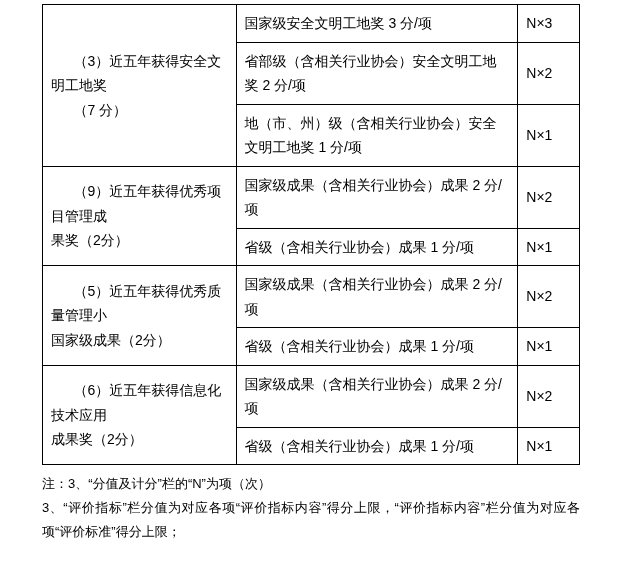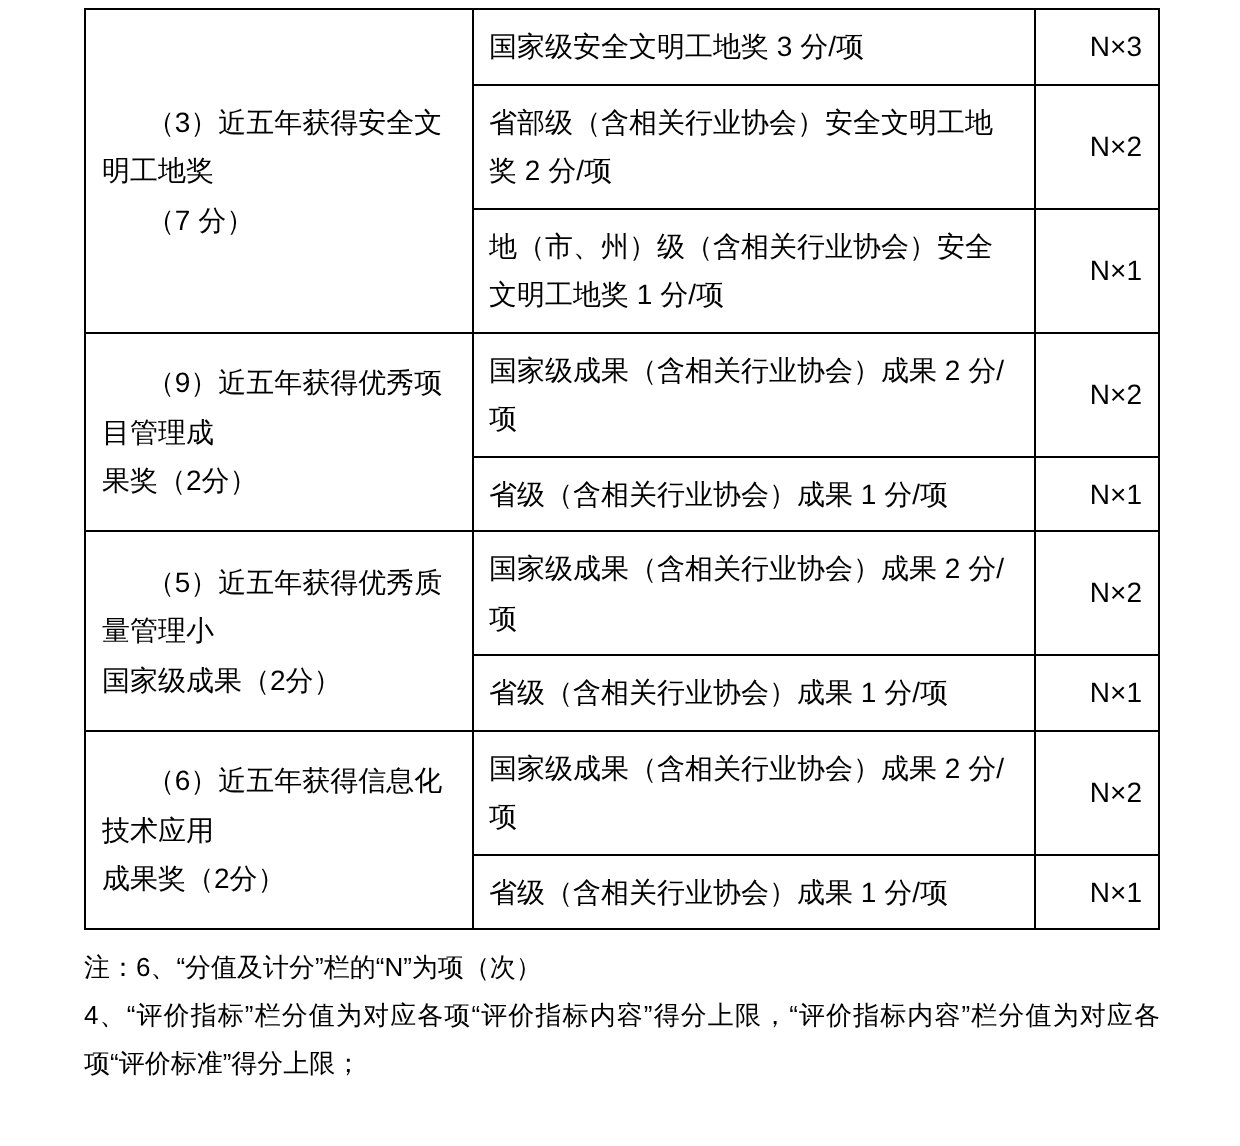--- a/index.html
+++ b/index.html
@@ -38,21 +38,21 @@
   td.col-criteria {
     width: 182px;
     text-align: left;
   }
   td.col-content {
     width: 265px;
     text-align: left;
   }
   td.col-score {
     width: 58px;
-    text-align: right;
+    text-align: left;
   }
   .indent {
     display: block;
     text-indent: 1.6em;
   }
   .notes {
     margin-left: 42px;
     margin-top: 7px;
     width: 538px;
     font-size: 13px;
@@ -132,17 +132,17 @@
         <td class="col-score">N×2</td>
       </tr>
       <tr>
         <td class="col-content">省级（含相关行业协会）成果 1 分/项</td>
         <td class="col-score">N×1</td>
       </tr>
     </tbody>
   </table>
 
   <div class="notes">
-    <div class="note-line-1">注：6、“分值及计分”栏的“N”为项（次）</div>
-    <div class="note-line-2">4、“评价指标”栏分值为对应各项“评价指标内容”得分上限，“评价指标内容”栏分值为对应各项“评价标准”得分上限；</div>
+    <div class="note-line-1">注：3、“分值及计分”栏的“N”为项（次）</div>
+    <div class="note-line-2">3、“评价指标”栏分值为对应各项“评价指标内容”得分上限，“评价指标内容”栏分值为对应各项“评价标准”得分上限；</div>
   </div>
 
 </div>
 
 </body></html>

